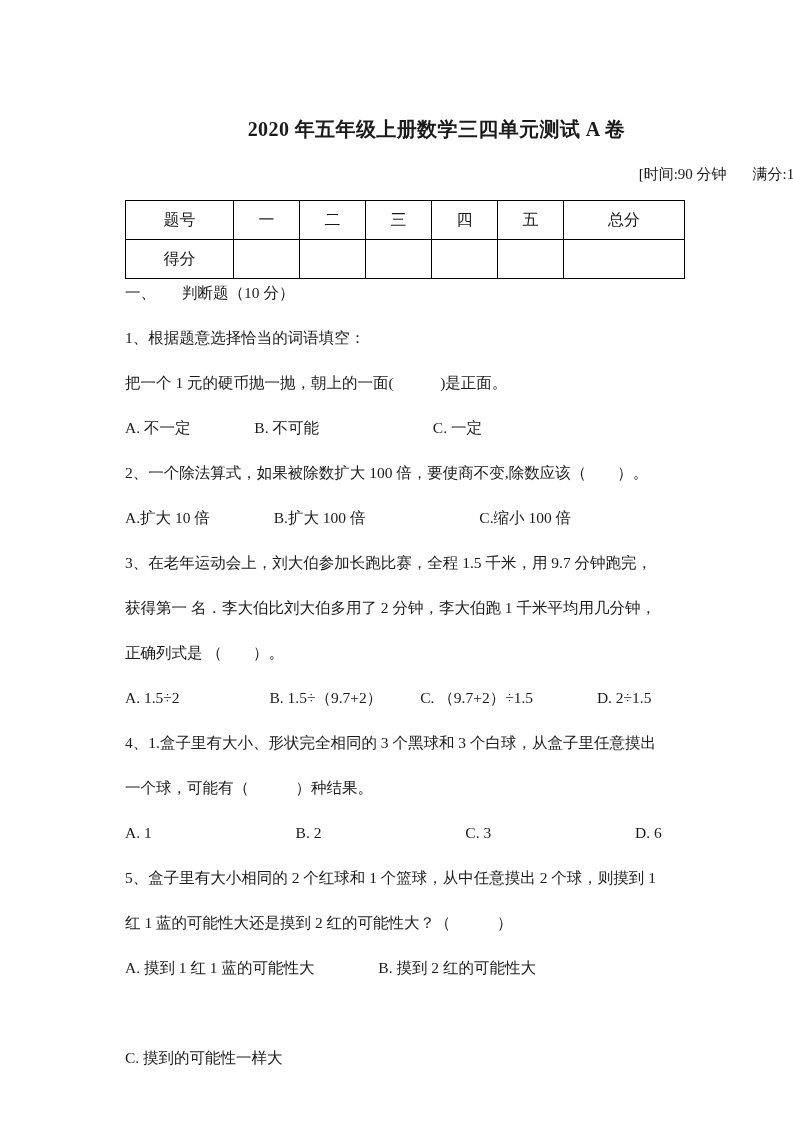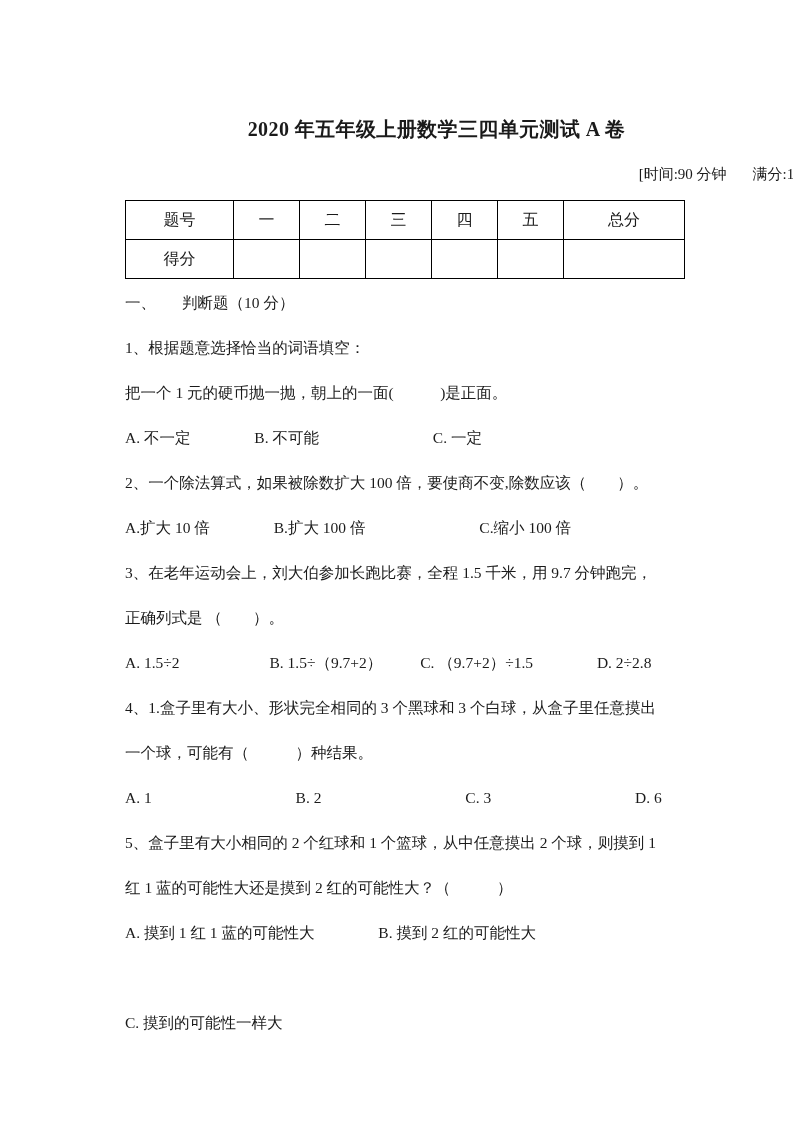--- a/index.html
+++ b/index.html
@@ -61,21 +61,21 @@
     vertical-align: middle;
     padding: 0;
   }
   .score-table .col-label { width: 107px; }
   .score-table .col-num   { width: 65px; }
   .score-table .col-total { width: 120px; font-family: Liberation Mono, monospace; }
 
   
   .content {
     position: absolute;
-    left: 85px; top: 280px;
+    left: 85px; top: 270px;
     width: 640px;
   }
   .line {
     font-size: 15.5px;
     line-height: 45px;
     height: 45px;
     white-space: nowrap;
   }
   .sec-head {
     font-size: 15.5px;
@@ -143,30 +143,31 @@
     </div>
 
     <div class="line">2、一个除法算式，如果被除数扩大 100 倍，要使商不变,除数应该（　　）。</div>
     <div class="line">
       <span>A.</span><span>扩大 10 倍</span><span class="sp-md"></span>
       <span>B.</span><span>扩大 100 倍</span><span class="sp-xl"></span>
       <span>C.</span><span>缩小 100 倍</span>
     </div>
 
     <div class="line">3、在老年运动会上，刘大伯参加长跑比赛，全程 1.5 千米，用 9.7 分钟跑完，</div>
+    <div class="line">获得第一 名．李大伯比刘大伯多用了 2 分钟，李大伯跑 1 千米平均用几分钟，</div>
     <div class="line">正确列式是 （　　）。</div>
     <div class="line">
       <span>A.</span>
       <span>1.5÷2</span><span class="sp-lg"></span>
       <span>B.</span>
       <span>1.5÷（9.7+2）</span><span class="sp-sm"></span>
       <span>C.</span>
       <span>（9.7+2）÷1.5</span><span class="sp-md"></span>
       <span>D.</span>
-      <span>2÷2.8</span>
+      <span>2÷1.5</span>
     </div>
 
     <div class="line">4、1.盒子里有大小、形状完全相同的 3 个黑球和 3 个白球，从盒子里任意摸出</div>
     <div class="line">一个球，可能有（　　　）种结果。</div>
     <div class="line">
       <span>A.</span>
       <span>1</span><span class="sp-xxl"></span>
       <span>B.</span>
       <span>2</span><span class="sp-xxl"></span>
       <span>C.</span>

